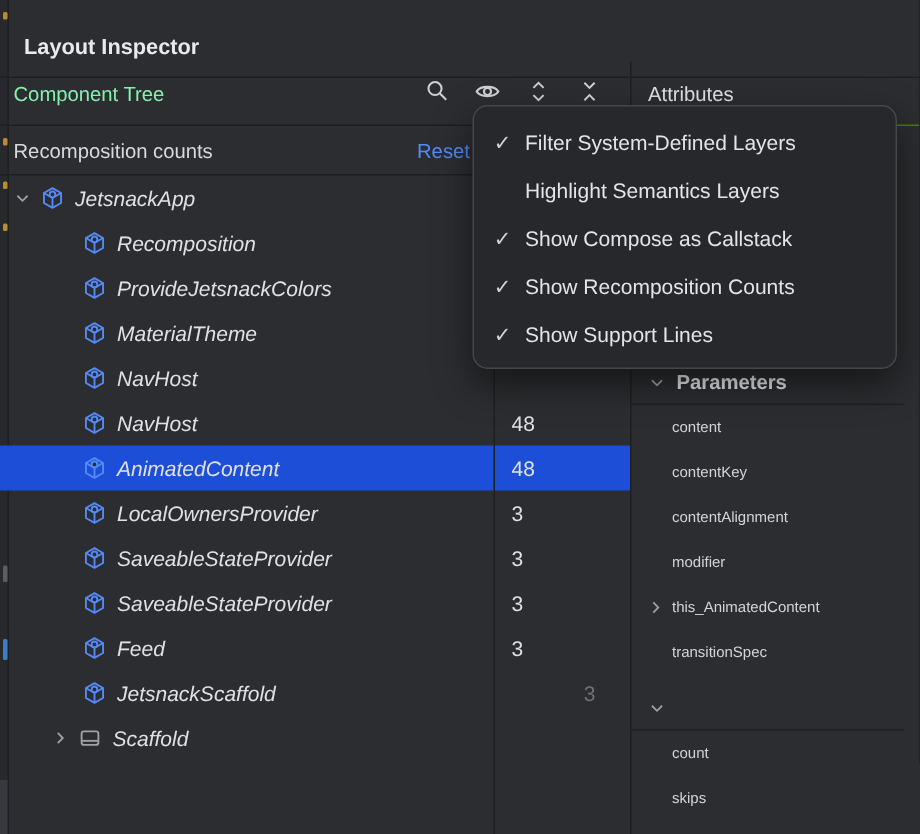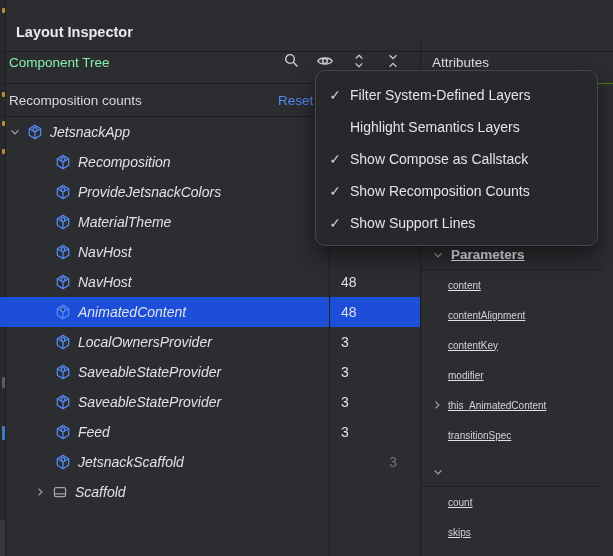--- a/index.html
+++ b/index.html
@@ -43,21 +43,21 @@
   .row{position:relative;}
   .row .count.dim{left:auto;right:23px;color:#6e7277;}
   .ind-0{padding-left:8px;}
   .ind-1{padding-left:55px;}
   .ind-1c{padding-left:33px;}
 
   
   .attr-panel{position:absolute;left:421px;top:41px;right:0;bottom:0;}
   .attr-header{height:43px;border-bottom:1px solid #4d7c0f;display:flex;align-items:center;
     padding-left:11px;box-sizing:border-box;font-size:13.5px;color:#dfe1e5;}
-  .attr-body{position:absolute;left:0;right:10px;top:199px;text-decoration:underline;}
+  .attr-body{position:absolute;left:0;right:10px;top:199px;}
   .section-h{height:30px;display:flex;align-items:center;padding-left:10px;box-sizing:border-box;
     border-bottom:1px solid #1e1f22;font-weight:700;font-size:13.5px;color:#e4e6ea;cursor:pointer;}
   .section-h .chev{width:14px;height:14px;margin-right:6px;display:flex;align-items:center;justify-content:center;}
   .section-gap{margin-top:7px;}
   .attr-item{height:30px;display:flex;align-items:center;padding-left:27px;box-sizing:border-box;
     font-size:10px;color:#d2d4d9;cursor:pointer;}
   .attr-item.expandable{padding-left:9px;}
   .attr-item .chev{width:14px;height:14px;margin-right:4px;display:flex;align-items:center;justify-content:center;}
 
   
@@ -293,24 +293,24 @@
             <svg width="12" height="12" viewBox="0 0 16 16" fill="none" stroke="#9da0a6" stroke-width="1.6">
               <polyline points="3.5,6 8,10.5 12.5,6"></polyline>
             </svg>
           </span>
           <span>Parameters</span>
         </div>
         <div class="attr-item">
           <span>content</span>
         </div>
         <div class="attr-item">
+          <span>contentKey</span>
+        </div>
+        <div class="attr-item">
           <span>contentAlignment</span>
-        </div>
-        <div class="attr-item">
-          <span>contentKey</span>
         </div>
         <div class="attr-item">
           <span>modifier</span>
         </div>
         <div class="attr-item expandable">
           <span class="chev">
             <svg width="12" height="12" viewBox="0 0 16 16" fill="none" stroke="#9da0a6" stroke-width="1.6">
               <polyline points="6,3.5 10.5,8 6,12.5"></polyline>
             </svg>
           </span>

